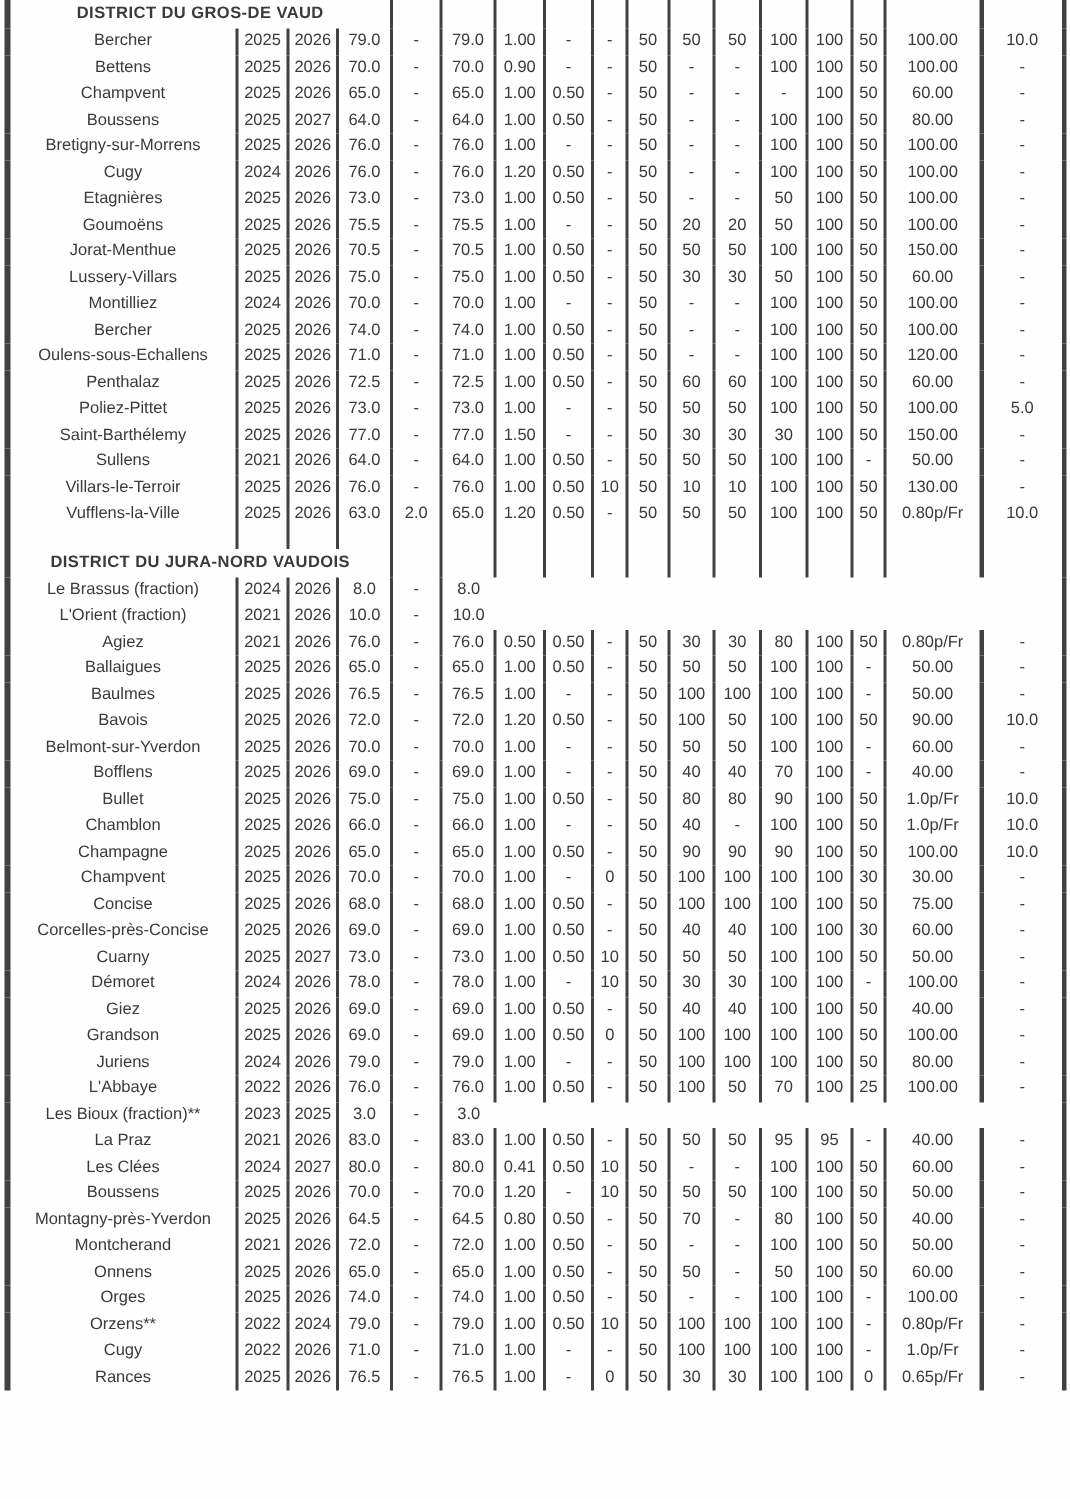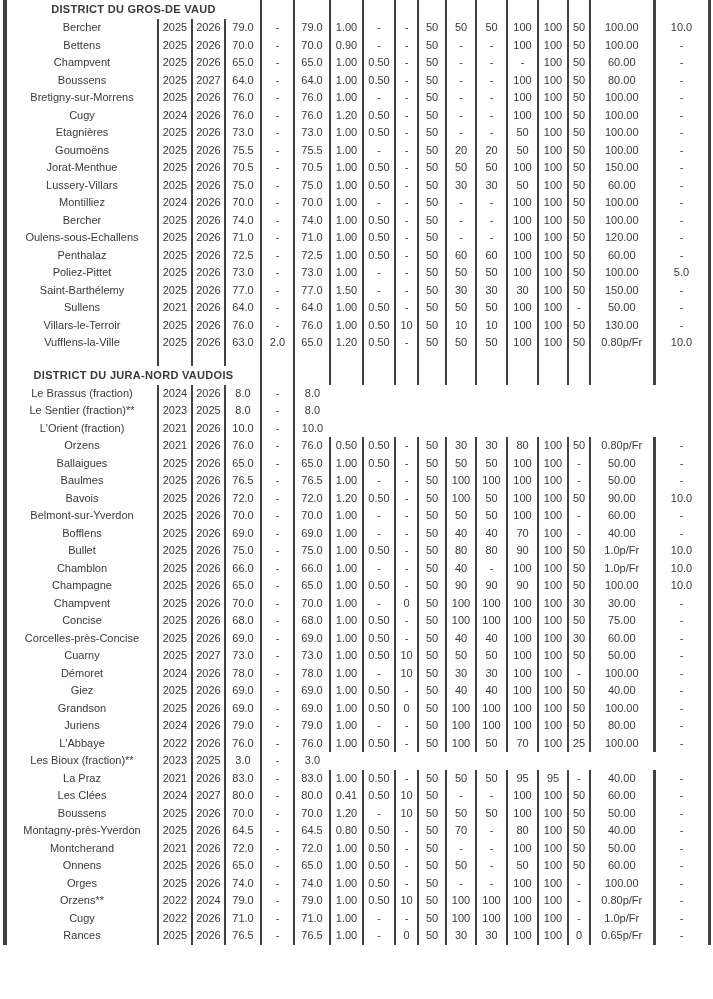--- a/index.html
+++ b/index.html
@@ -486,59 +486,40 @@
           <td class="c9"></td>
           <td class="c10"></td>
           <td class="c11"></td>
           <td class="c12"></td>
           <td class="c13"></td>
           <td class="c14"></td>
           <td class="c15"></td>
           <td class="c16"></td>
         </tr>
         <tr>
-          <td class="c0">Le Sentier (fraction)**</td>
-          <td class="c1 bl">2023</td>
-          <td class="c2 bl">2025</td>
-          <td class="c3 bl">8.0</td>
-          <td class="c4 bl">-</td>
-          <td class="c5 bl">8.0</td>
-          <td class="c6"></td>
-          <td class="c7"></td>
-          <td class="c8"></td>
-          <td class="c9"></td>
-          <td class="c10"></td>
-          <td class="c11"></td>
-          <td class="c12"></td>
-          <td class="c13"></td>
-          <td class="c14"></td>
-          <td class="c15"></td>
-          <td class="c16"></td>
-        </tr>
-        <tr>
           <td class="c0">L'Orient (fraction)</td>
           <td class="c1 bl">2021</td>
           <td class="c2 bl">2026</td>
           <td class="c3 bl">10.0</td>
           <td class="c4 bl">-</td>
           <td class="c5 bl">10.0</td>
           <td class="c6"></td>
           <td class="c7"></td>
           <td class="c8"></td>
           <td class="c9"></td>
           <td class="c10"></td>
           <td class="c11"></td>
           <td class="c12"></td>
           <td class="c13"></td>
           <td class="c14"></td>
           <td class="c15"></td>
           <td class="c16"></td>
         </tr>
         <tr>
-          <td class="c0">Orzens</td>
+          <td class="c0">Agiez</td>
           <td class="c1 bl">2021</td>
           <td class="c2 bl">2026</td>
           <td class="c3 bl">76.0</td>
           <td class="c4 bl">-</td>
           <td class="c5 bl">76.0</td>
           <td class="c6 bl">0.50</td>
           <td class="c7 bl">0.50</td>
           <td class="c8 bl">-</td>
           <td class="c9 bl">50</td>
           <td class="c10 bl">30</td>

